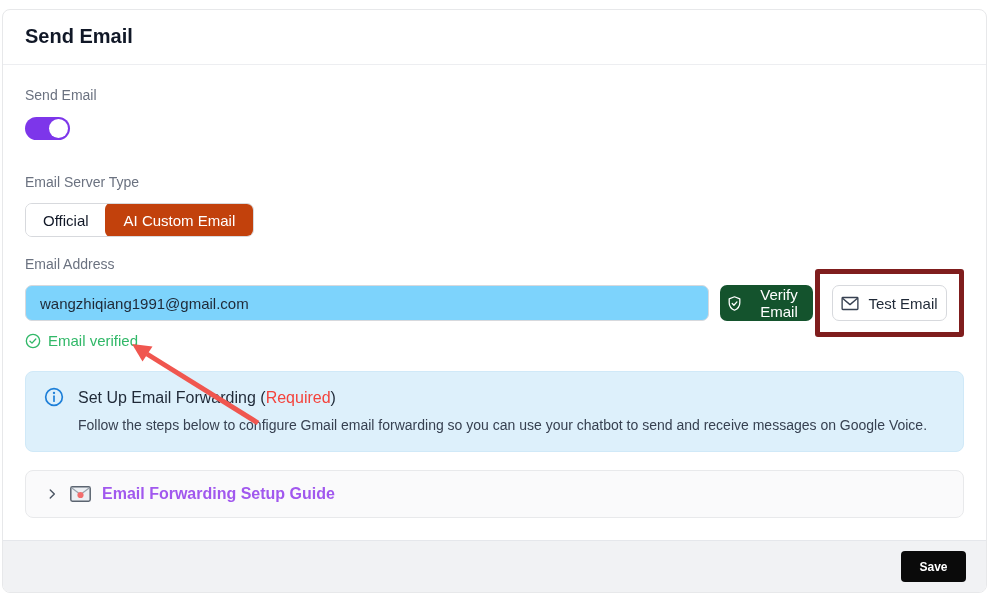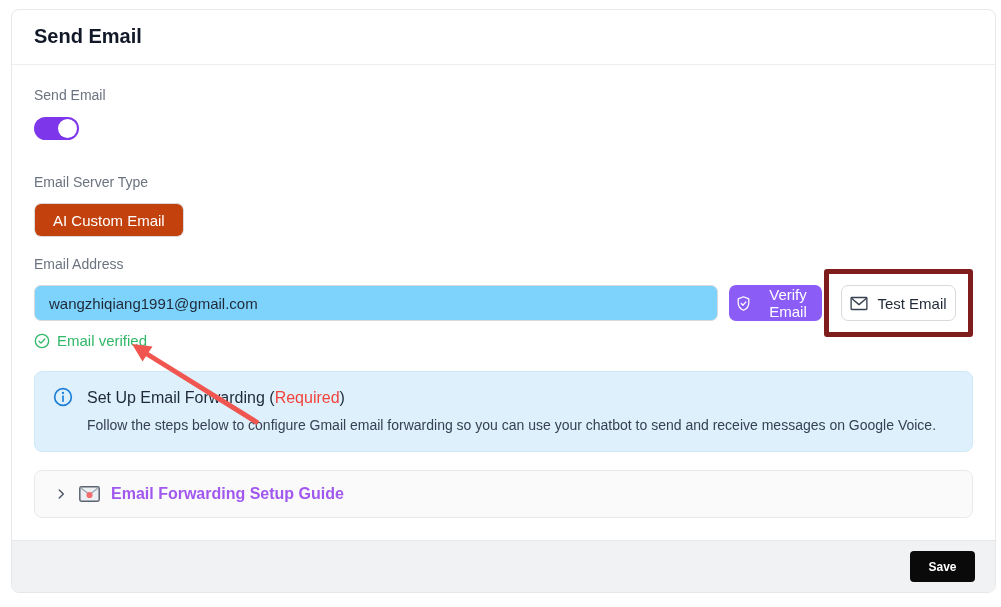--- a/index.html
+++ b/index.html
@@ -5,21 +5,21 @@
   * { box-sizing: border-box; }
   html, body { margin: 0; padding: 0; }
   body {
     width: 1001px; height: 607px;
     background: #ffffff;
     font-family: "Liberation Sans", sans-serif;
     position: relative;
     overflow: hidden;
   }
   .card {
-    position: absolute; left: 11px; top: 9px;
+    position: absolute; left: 2px; top: 9px;
     width: 985px; height: 584px;
     background: #ffffff;
     border: 1px solid #e7e8ea;
     border-radius: 8px;
     display: flex; flex-direction: column;
     overflow: hidden;
   }
   .card-header {
     padding: 15px 22px 16px;
     border-bottom: 1px solid #edeef1;
@@ -68,21 +68,21 @@
   .email-input {
     flex: 0 0 684px; height: 36px;
     border: 1px solid #d7d9dd; border-radius: 7px;
     padding: 0 14px; font-size: 15px; color: #1f2937;
     font-family: "Liberation Sans", sans-serif;
     outline: none; background: #7dd3fc;
   }
   .btn-verify {
     margin-left: 11px; width: 124px; height: 36px;
     display: flex; align-items: center; justify-content: center; gap: 8px;
-    background: #8b5cf6; color: #ffffff; border: none; border-radius: 7px;
+    background: #14532d; color: #ffffff; border: none; border-radius: 7px;
     font-size: 15px; cursor: pointer; font-family: "Liberation Sans", sans-serif;
   }
   .annotation-box {
     margin-left: 2px; margin-top: -27px; margin-bottom: -27px;
     border: 5px solid #7f1d1d; border-radius: 3px;
     padding: 11px 12px;
   }
   .btn-test {
     width: 115px; height: 36px;
     display: flex; align-items: center; justify-content: center; gap: 9px;
@@ -148,20 +148,21 @@
 
   <div class="card-body">
 
     <div class="field-label">Send Email</div>
     <div class="toggle">
       <div class="toggle-knob"></div>
     </div>
 
     <div class="field-label label-server">Email Server Type</div>
     <div class="segmented">
+      <div class="segment">Official</div>
       <div class="segment selected">AI Custom Email</div>
     </div>
 
     <div class="field-label label-email">Email Address</div>
     <div class="input-row">
       <input class="email-input" type="text" value="wangzhiqiang1991@gmail.com" style="">
       <button class="btn-verify">
         <span class="icon">
           <svg width="17" height="17" viewBox="0 0 24 24" fill="none" stroke="#ffffff" stroke-width="1.8" stroke-linecap="round" stroke-linejoin="round">
             <path d="M12 2.5 L4.5 5.5 v5.5 c0 4.8 3.2 8.7 7.5 10.5 4.3-1.8 7.5-5.7 7.5-10.5 V5.5 Z"></path>

